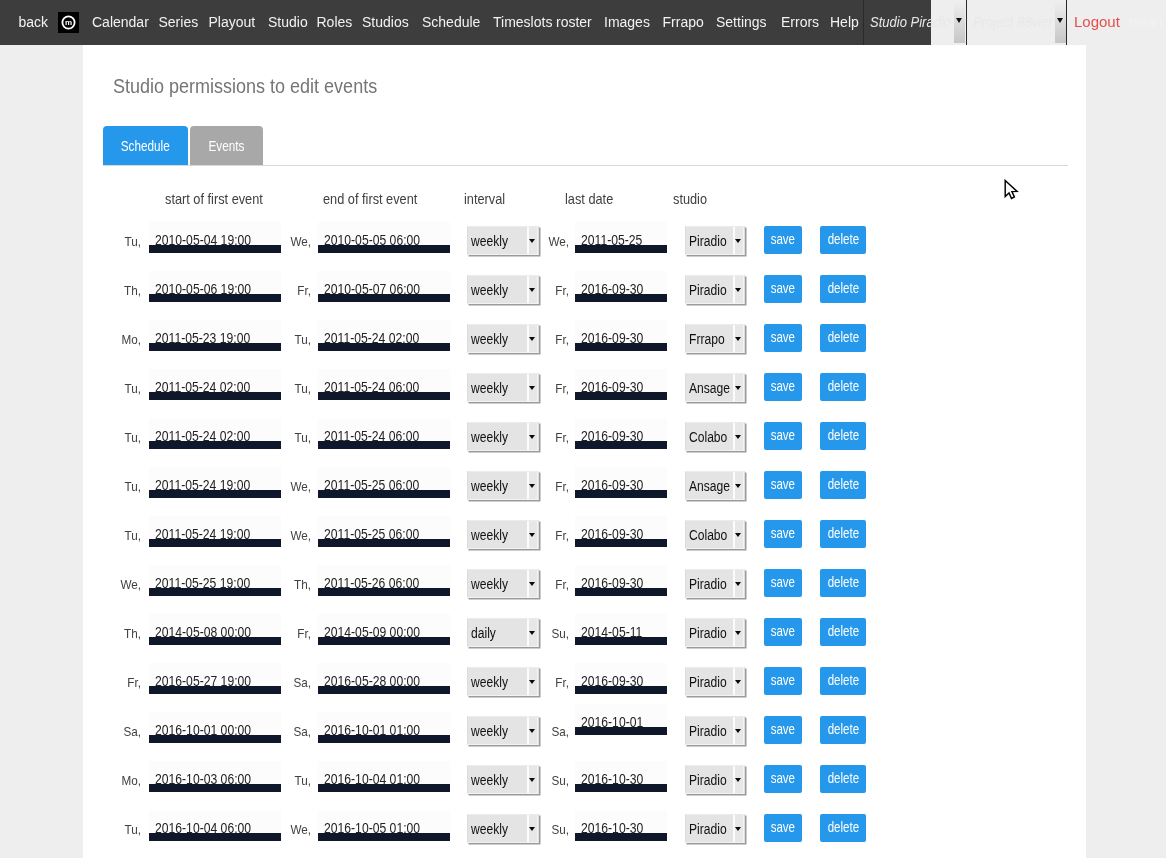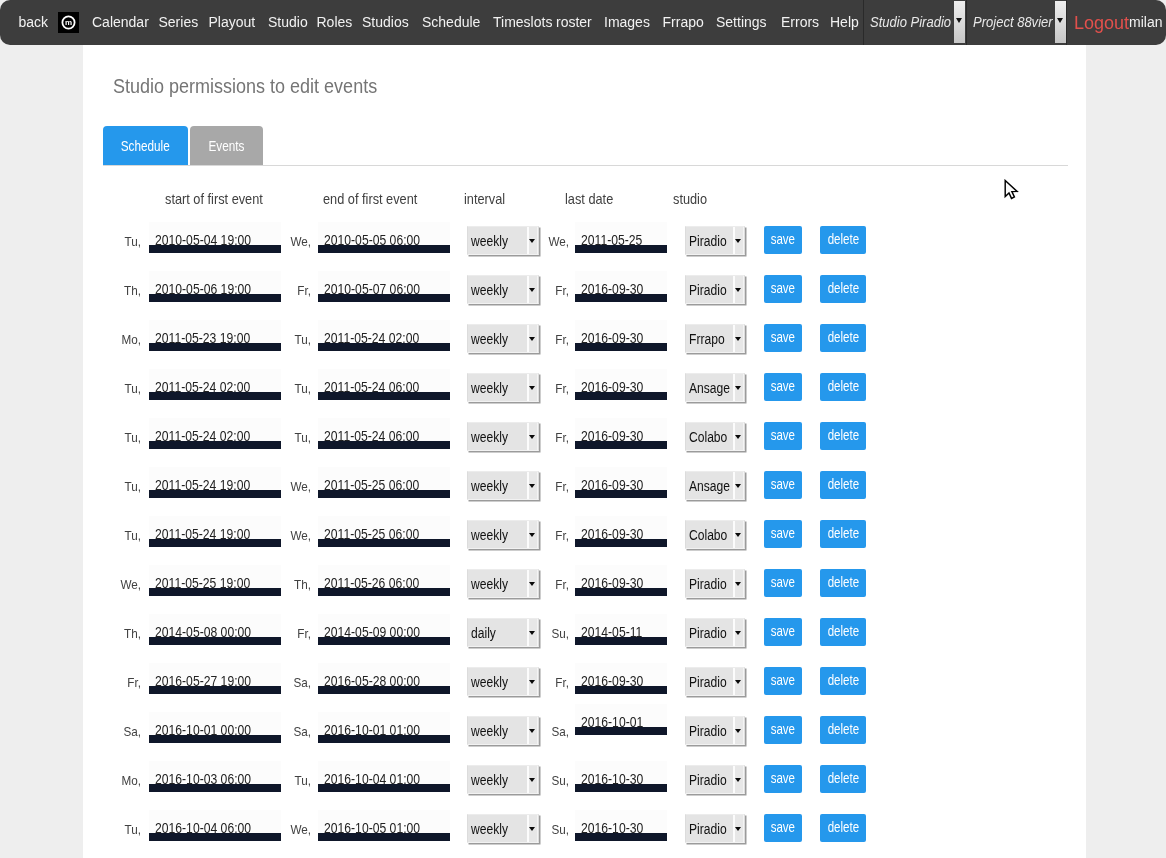--- a/index.html
+++ b/index.html
@@ -1,25 +1,25 @@
 <!DOCTYPE html>
 <html><head><meta charset="utf-8">
 <style>
 *{margin:0;padding:0;box-sizing:border-box;}
 html,body{width:1166px;height:858px;overflow:hidden;}
 body{font-family:"Liberation Sans",sans-serif;background:#eeeeee;position:relative;}
 #main{position:absolute;left:83px;top:45px;width:1003px;height:813px;background:#ffffff;}
-#nav{position:absolute;left:0;top:0;width:1166px;height:45px;background:#3d3d3d;z-index:5;border-radius:10px;}
+#nav{position:absolute;left:0;top:0;width:931px;height:45px;background:#3d3d3d;z-index:5;}
 .ni{position:absolute;top:14px;font-size:14px;color:#f2f2f2;white-space:nowrap;}
 .nsep{position:absolute;top:0;width:1px;height:45px;background:#2a2a2a;}
 .nsel{position:absolute;top:0;height:45px;font-style:italic;}
 .nselt{position:absolute;top:14px;font-size:14px;color:#e8e8e8;white-space:nowrap;transform:scaleX(.93);transform-origin:left;}
 .nstrip{position:absolute;top:1px;width:11px;height:42px;background:linear-gradient(#efefef,#c6c6c6);}
 .ntri{position:absolute;left:2px;top:17px;width:0;height:0;border:3.5px solid transparent;border-top:5px solid #111;}
-#logout{position:absolute;left:1074px;top:13px;font-size:18px;color:#e2504c;}
+#logout{position:absolute;left:1074px;top:13px;font-size:15px;color:#e2504c;}
 #milan{position:absolute;left:1129px;top:14px;font-size:14px;color:#f2f2f2;}
 #title{position:absolute;left:113px;top:75px;font-size:20px;color:#757575;transform:scaleX(.9);transform-origin:left;white-space:nowrap;}
 .tab{position:absolute;top:126px;height:40px;border-radius:4px 4px 0 0;color:#fff;font-size:14px;text-align:center;line-height:40px;}
 .tab span{display:inline-block;transform:scaleX(.84);}
 #tab1{left:103px;width:85px;background:#2598ec;}
 #tab2{left:190px;width:73px;background:#a8a8a8;}
 #tabline{position:absolute;left:103px;top:165px;width:965px;height:1px;background:#d8d8d8;}
 .hdr{position:absolute;top:191px;font-size:14.5px;color:#404040;transform:scaleX(.88);transform-origin:left;white-space:nowrap;}
 .day{position:absolute;font-size:13px;color:#414141;text-align:right;white-space:nowrap;transform:scaleX(.9);transform-origin:right;}
 .inp{position:absolute;height:31px;background:#fcfcfc;border-bottom:8px solid #0f172a;}

